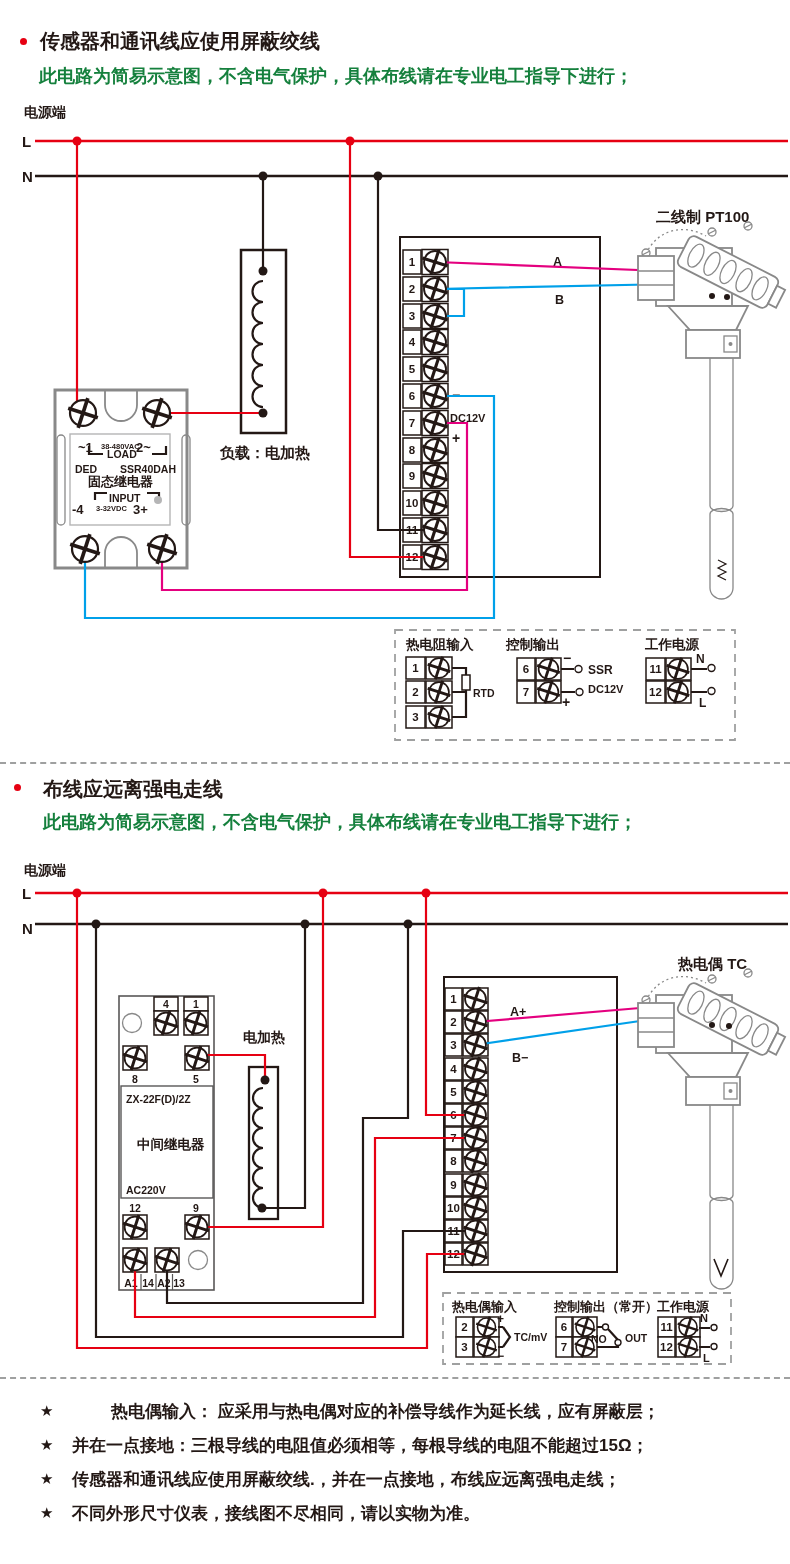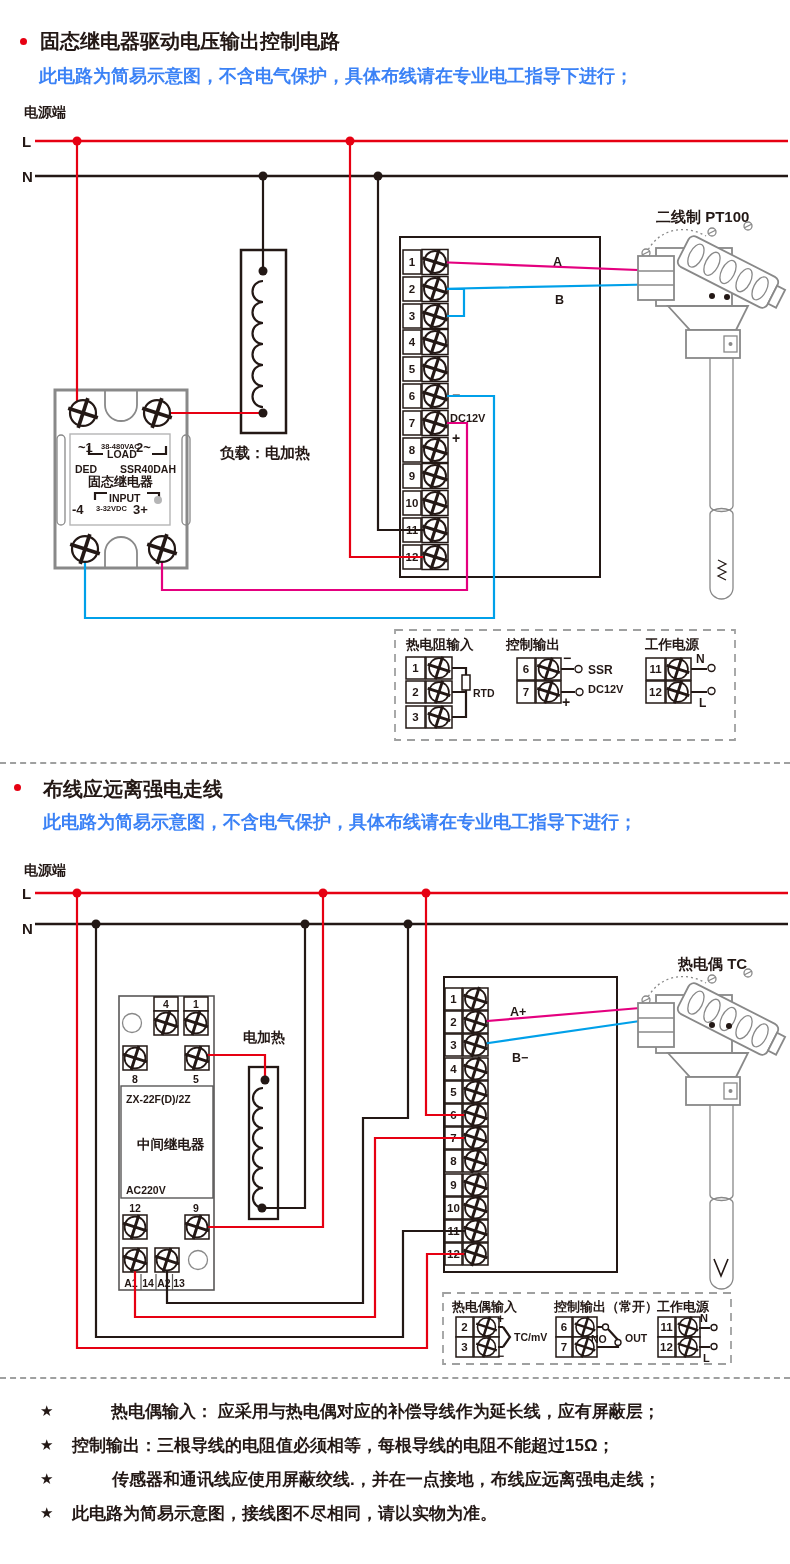--- a/index.html
+++ b/index.html
@@ -1,21 +1,21 @@
 <!DOCTYPE html>
 <html><head>
 <meta charset="utf-8">
 <style>
   html,body{margin:0;padding:0;background:#fff;}
   #page{position:relative;width:790px;height:1564px;background:#fff;overflow:hidden;
         font-family:"Liberation Sans","DejaVu Sans",sans-serif;color:#231815;}
   .abs{position:absolute;white-space:nowrap;}
   .bullet{position:absolute;width:7px;height:7px;border-radius:50%;background:#e60012;}
   .sec-title{font-size:20px;font-weight:700;color:#231815;}
-  .sec-sub{font-size:18px;font-weight:600;color:#3b82f6;}
+  .sec-sub{font-size:18px;font-weight:600;color:#15803d;}
   .sep{position:absolute;left:0;width:790px;border-top:2px dashed #9fa0a0;}
   .note-star{font-size:15px;font-weight:700;}
   .note-text{font-size:17px;font-weight:600;}
   svg{position:absolute;left:0;font-family:"Liberation Sans","DejaVu Sans",sans-serif;}
   svg text{fill:#231815;}
   .wr{stroke:#e60012;stroke-width:2.2;fill:none}
   .wk{stroke:#231815;stroke-width:2.2;fill:none}
   .wp{stroke:#e4007f;stroke-width:2.2;fill:none}
   .wb{stroke:#00a0e9;stroke-width:2.2;fill:none}
   .rail{stroke-width:2.4;fill:none}
@@ -40,21 +40,21 @@
   .t10m{font-size:10.5px;font-weight:700;text-anchor:middle}
   .t75{font-size:7.5px;font-weight:700}
   .sgn{font-size:14px;font-weight:600}
 </style>
 </head>
 <body>
 
 <div id="page">
 
   <div class="bullet" style="left:20px;top:38px;"></div>
-  <div class="abs sec-title" style="left:40px;top:28px;">固态继电器驱动电压输出控制电路</div>
+  <div class="abs sec-title" style="left:40px;top:28px;">传感器和通讯线应使用屏蔽绞线</div>
   <div class="abs sec-sub" style="left:39px;top:64px;">此电路为简易示意图，不含电气保护，具体布线请在专业电工指导下进行；</div>
 
   <svg style="top:96px;" width="790" height="664" viewBox="0 0 790 664">
     <defs>
       <g id="screw">
         <circle r="11" fill="#fff" stroke="#231815" stroke-width="1.9"></circle>
         <g transform="rotate(18)" stroke="#231815" stroke-width="3.1">
           <line x1="-13.2" x2="13.2"></line>
             <line y1="-13.2" y2="13.2"></line>
         </g>
@@ -496,20 +496,20 @@
       </g>
     </g>
   </svg>
 
   <div class="sep" style="top:1377px;"></div>
 
   <div>
     <span class="abs note-star" style="left:40px;top:1402px;">★</span>
     <span class="abs note-text" style="left:72px;top:1400px;margin-left:39px;">热电偶输入： 应采用与热电偶对应的补偿导线作为延长线，应有屏蔽层；</span>
     <span class="abs note-star" style="left:40px;top:1436px;">★</span>
-    <span class="abs note-text" style="left:72px;top:1434px;">控制输出：三根导线的电阻值必须相等，每根导线的电阻不能超过15Ω；</span>
+    <span class="abs note-text" style="left:72px;top:1434px;">并在一点接地：三根导线的电阻值必须相等，每根导线的电阻不能超过15Ω；</span>
     <span class="abs note-star" style="left:40px;top:1470px;">★</span>
-    <span class="abs note-text" style="left:72px;top:1468px;margin-left:40px;">传感器和通讯线应使用屏蔽绞线.，并在一点接地，布线应远离强电走线；</span>
+    <span class="abs note-text" style="left:72px;top:1468px;">传感器和通讯线应使用屏蔽绞线.，并在一点接地，布线应远离强电走线；</span>
     <span class="abs note-star" style="left:40px;top:1504px;">★</span>
-    <span class="abs note-text" style="left:72px;top:1502px;">此电路为简易示意图，接线图不尽相同，请以实物为准。</span>
+    <span class="abs note-text" style="left:72px;top:1502px;">不同外形尺寸仪表，接线图不尽相同，请以实物为准。</span>
   </div>
 
 </div>
 
 </body></html>

